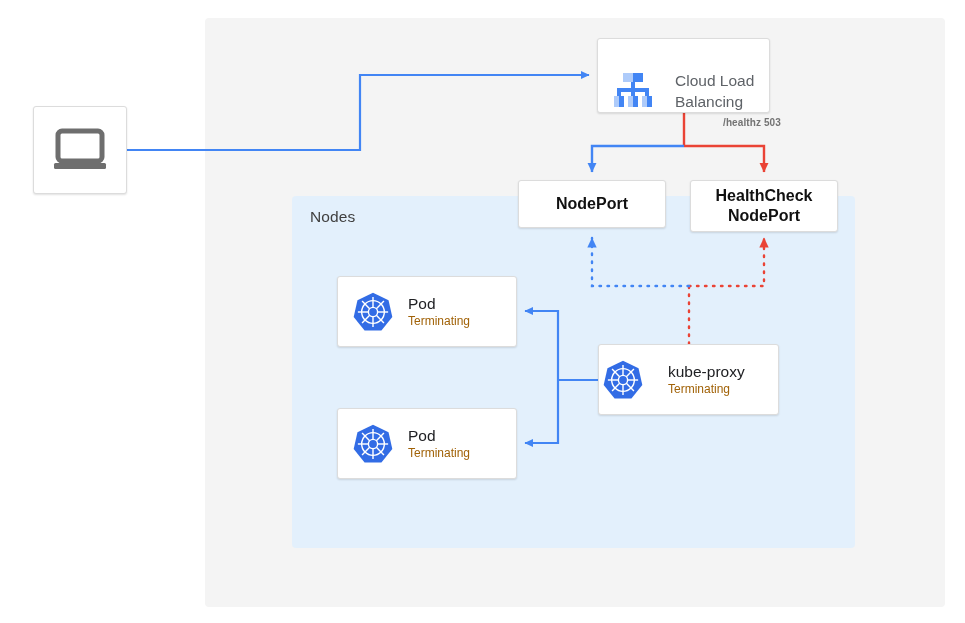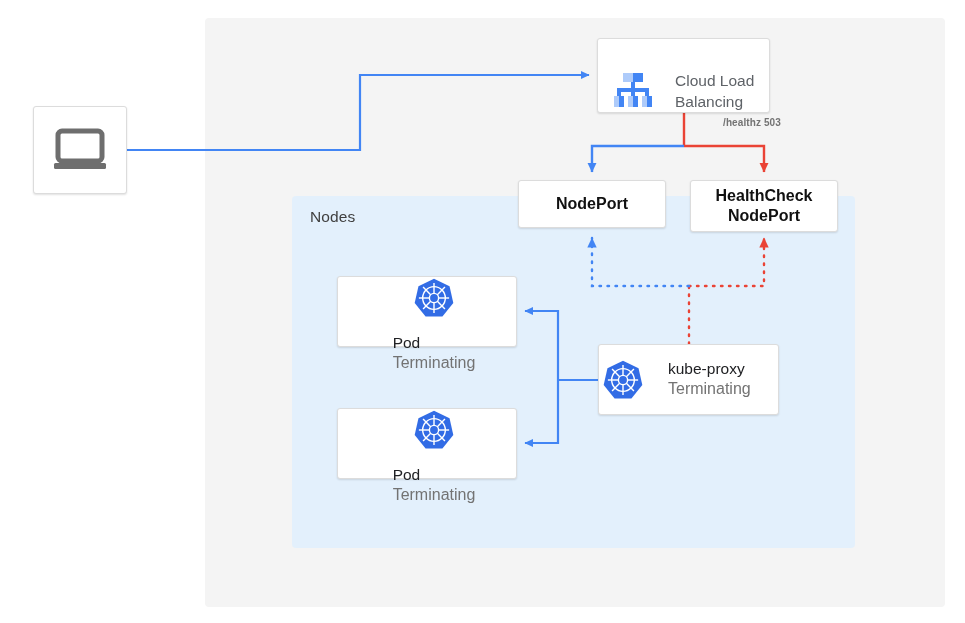--- a/index.html
+++ b/index.html
@@ -109,21 +109,20 @@
     white-space: pre-line;
   }
 
   
   .card-pod {
     left: 337px;
     width: 180px;
     height: 71px;
     padding-left: 14px;
     gap: 14px;
-    flex-direction: column;
   }
   .card-pod-1 { top: 276px; }
   .card-pod-2 { top: 408px; }
 
   
   .card-kubeproxy {
     left: 598px;
     top: 344px;
     width: 181px;
     height: 71px;
@@ -131,22 +130,22 @@
     gap: 24px;
   }
 
   .node-text { display: flex; flex-direction: column; justify-content: center; }
   .node-title {
     font-size: 15.5px;
     color: #202124;
     line-height: 1.25;
   }
   .node-sub {
-    font-size: 16px;
-    color: #737373;
+    font-size: 12px;
+    color: #a16207;
     line-height: 1.3;
     margin-top: 1px;
   }
 
   
   .icon { flex: 0 0 auto; display: block; }
 
   
   #wires {
     position: absolute;

